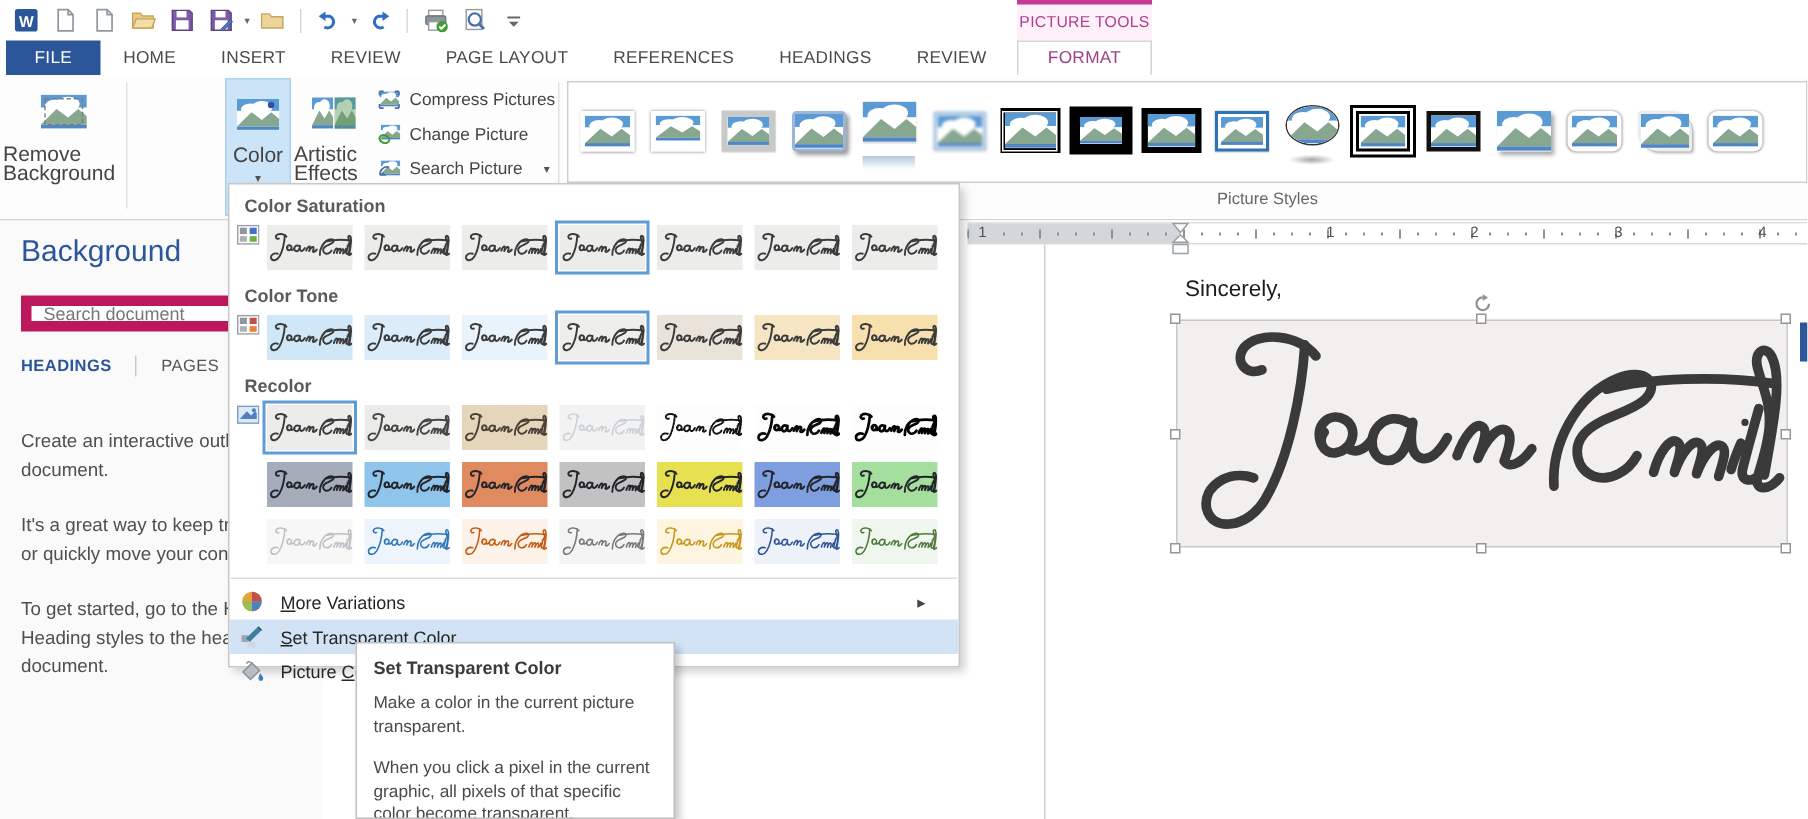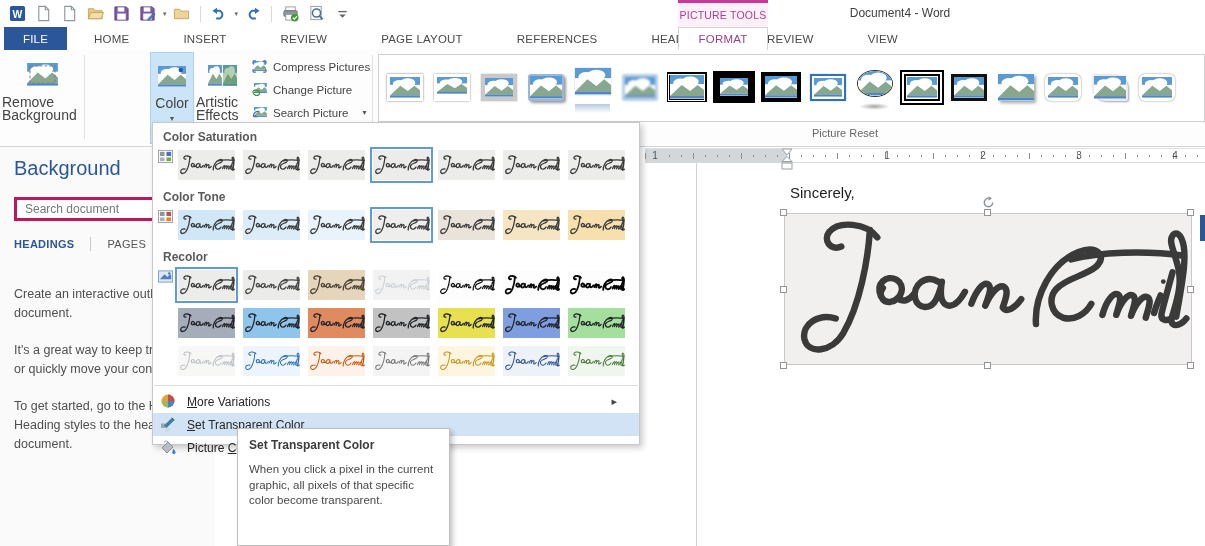--- a/index.html
+++ b/index.html
@@ -10,21 +10,21 @@
   #titlebar{position:absolute;left:0;top:0;width:1205px;height:27px;background:#fff}
   #qat{position:absolute;left:6px;top:2px;display:flex;align-items:center;gap:4px;height:23px}
   .qat-btn{width:22px;height:22px;display:flex;align-items:center;justify-content:center}
   .qat-btn svg{width:17px;height:17px}
   .qat-sep{width:1px;height:16px;background:#d9d9d9;margin:0 3px}
   .caret-sm{font-size:7px;color:#666;margin-left:1px}
   #doc-title{position:absolute;left:790px;top:6px;width:220px;text-align:center;font-size:12px;color:#3f3f3f}
   #ctx-group{position:absolute;left:678px;top:0;width:90px;height:27px;background:#fdf0f8;border-top:3px solid #c53a96;display:flex;align-items:center;justify-content:center;font-size:10.5px;color:#b03d90;letter-spacing:.2px}
   
   #tabrow{position:absolute;left:0;top:27px;width:1205px;height:23px;background:#fff;display:flex;align-items:stretch}
-  .tab{padding:0 27px;display:flex;align-items:center;font-size:11.5px;color:#4a4a4a;letter-spacing:.2px}
+  .tab{padding:0 15px;display:flex;align-items:center;font-size:11.5px;color:#4a4a4a;letter-spacing:.2px}
   .tab-file{background:#2b579a;color:#fff;padding:0 19px;margin-left:4px}
   .tab-format{position:absolute;left:678px;top:0;width:90px;height:23px;justify-content:center;color:#9c3e88;background:#fff;border:1px solid #d4d4d4;border-bottom:none;z-index:2}
   
   #ribbon{position:absolute;left:0;top:50px;width:1205px;height:97px;background:#fdfdfd;border-bottom:1px solid #d5d5d5}
   .rib-sep{position:absolute;top:5px;width:1px;height:84px;background:#e2e2e2}
   .big-btn{position:absolute;top:2px;display:flex;flex-direction:column;align-items:center;padding-top:6px;height:92px;font-size:14px;color:#444;text-align:left;line-height:13px}
   .big-btn .bicon{height:34px;display:flex;align-items:center}
   .big-btn .blabel{margin-top:4px}
   .caret::after{content:"▾";font-size:8px;color:#555;display:block;margin-top:2px}
   #btn-color{background:#cce4f7;border:1px solid #abd2ef}
@@ -52,21 +52,21 @@
   .f-oval::after{content:"";position:absolute;bottom:8px;left:8px;right:8px;height:7px;background:radial-gradient(ellipse,rgba(0,0,0,.35),rgba(0,0,0,0) 70%)}
   .f-double-black .pic{border:2px solid #000;outline:2px solid #000;outline-offset:2px;padding:1px;background:#fff}
   .f-black-thin .pic{border:3px solid #111}
   .f-plain-shadow .pic{box-shadow:2px 2px 3px rgba(0,0,0,.35)}
   .f-round-white .pic,.f-round-partial .pic{border:3px solid #fff;border-radius:6px;box-shadow:0 0 2px rgba(0,0,0,.5)}
   .f-round-corner .pic{border:2px solid #ececec;border-radius:2px 14px 2px 14px;box-shadow:1px 1px 2px rgba(0,0,0,.35)}
   #grp-label{position:absolute;left:680px;top:77px;width:330px;text-align:center;font-size:11px;color:#666}
   
   #navpane{position:absolute;left:0;top:147px;width:215px;height:399px;background:#fafafa;z-index:1}
   #nav-title{position:absolute;left:14px;top:10px;font-size:20px;color:#2b579a}
-  #nav-search{position:absolute;left:14px;top:50px;width:186px;height:24px;border:3px solid #be185d;background:#fff;font-size:12px;color:#555;padding:0 8px;font-family:"Liberation Sans",sans-serif}
+  #nav-search{position:absolute;left:14px;top:50px;width:186px;height:24px;border:7px solid #be185d;background:#fff;font-size:12px;color:#555;padding:0 8px;font-family:"Liberation Sans",sans-serif}
   #nav-search::placeholder{color:#777}
   #nav-tabs{position:absolute;left:14px;top:90px;display:flex;align-items:center;font-size:11px;white-space:nowrap}
   .nav-tab{color:#555;letter-spacing:.3px}
   .nav-tab.active{color:#2b579a;font-weight:bold}
   .nav-tab-sep{width:1px;height:14px;background:#c9c9c9;margin:0 16px}
   #nav-paras{position:absolute;left:14px;top:138px;font-size:12.5px;color:#4f4f4f;line-height:19px}
   #nav-paras .np{margin-bottom:18px;white-space:nowrap}
   
   #docarea{position:absolute;left:215px;top:147px;width:990px;height:399px;background:#fff}
   #page-edge{position:absolute;left:481px;top:16px;width:1px;height:383px;background:#d0d0d0}
@@ -222,21 +222,20 @@
         </svg>
       </span>
       <span class="qat-btn">
         <svg viewBox="0 0 18 18">
           <path d="M4.5 7 H13.5" stroke="#666" stroke-width="1.4"></path>
           <path d="M5.5 10 L9 13.5 L12.5 10 Z" fill="#666"></path>
         </svg>
       </span>
     </div>
   <div id="ctx-group">PICTURE TOOLS</div>
-  <div id="doc-title">Document4 - Word</div>
 </div>
 
 <div id="tabrow">
     <div class="tab tab-file">FILE</div>
     <div class="tab">HOME</div>
     <div class="tab">INSERT</div>
     <div class="tab">REVIEW</div>
     <div class="tab">PAGE LAYOUT</div>
     <div class="tab">REFERENCES</div>
     <div class="tab">HEADINGS</div>
@@ -421,21 +420,21 @@
         </span>
       </div>
       <div class="thumb f-round-partial">
         <span class="pic">
           <svg viewBox="0 0 32 24" preserveAspectRatio="none">
             <use href="#pic"></use>
           </svg>
         </span>
       </div>
     </div>
-  <div id="grp-label">Picture Reset</div>
+  <div id="grp-label">Picture Styles</div>
 </div>
 
 <div id="navpane">
   <div id="nav-title">Background</div>
   <input id="nav-search" type="text" placeholder="Search document" style="">
   <div id="nav-tabs">
       <span class="nav-tab active">HEADINGS</span>
       <span class="nav-tab-sep"></span>
       <span class="nav-tab">PAGES</span>
     </div>
@@ -811,15 +810,16 @@
           <path d="M13.5 9.8 C13.5 9.8 15.5 12.2 15.5 13.4 A1.6 1.6 0 0 1 12.3 13.4 C12.3 12.2 13.5 9.8 13.5 9.8 Z" fill="#3b7ec0"></path>
         </svg>
       </span>
       <span>Picture <u>C</u>olor Options...</span>
     </div>
   </div>
 
 <div id="tooltip">
   <h4>Set Transparent Color</h4>
   <div id="tooltip-body">
+      <p>Make a color in the current picture transparent.</p>
       <p>When you click a pixel in the current graphic, all pixels of that specific color become transparent.</p>
     </div>
 </div>
 
 </body></html>

